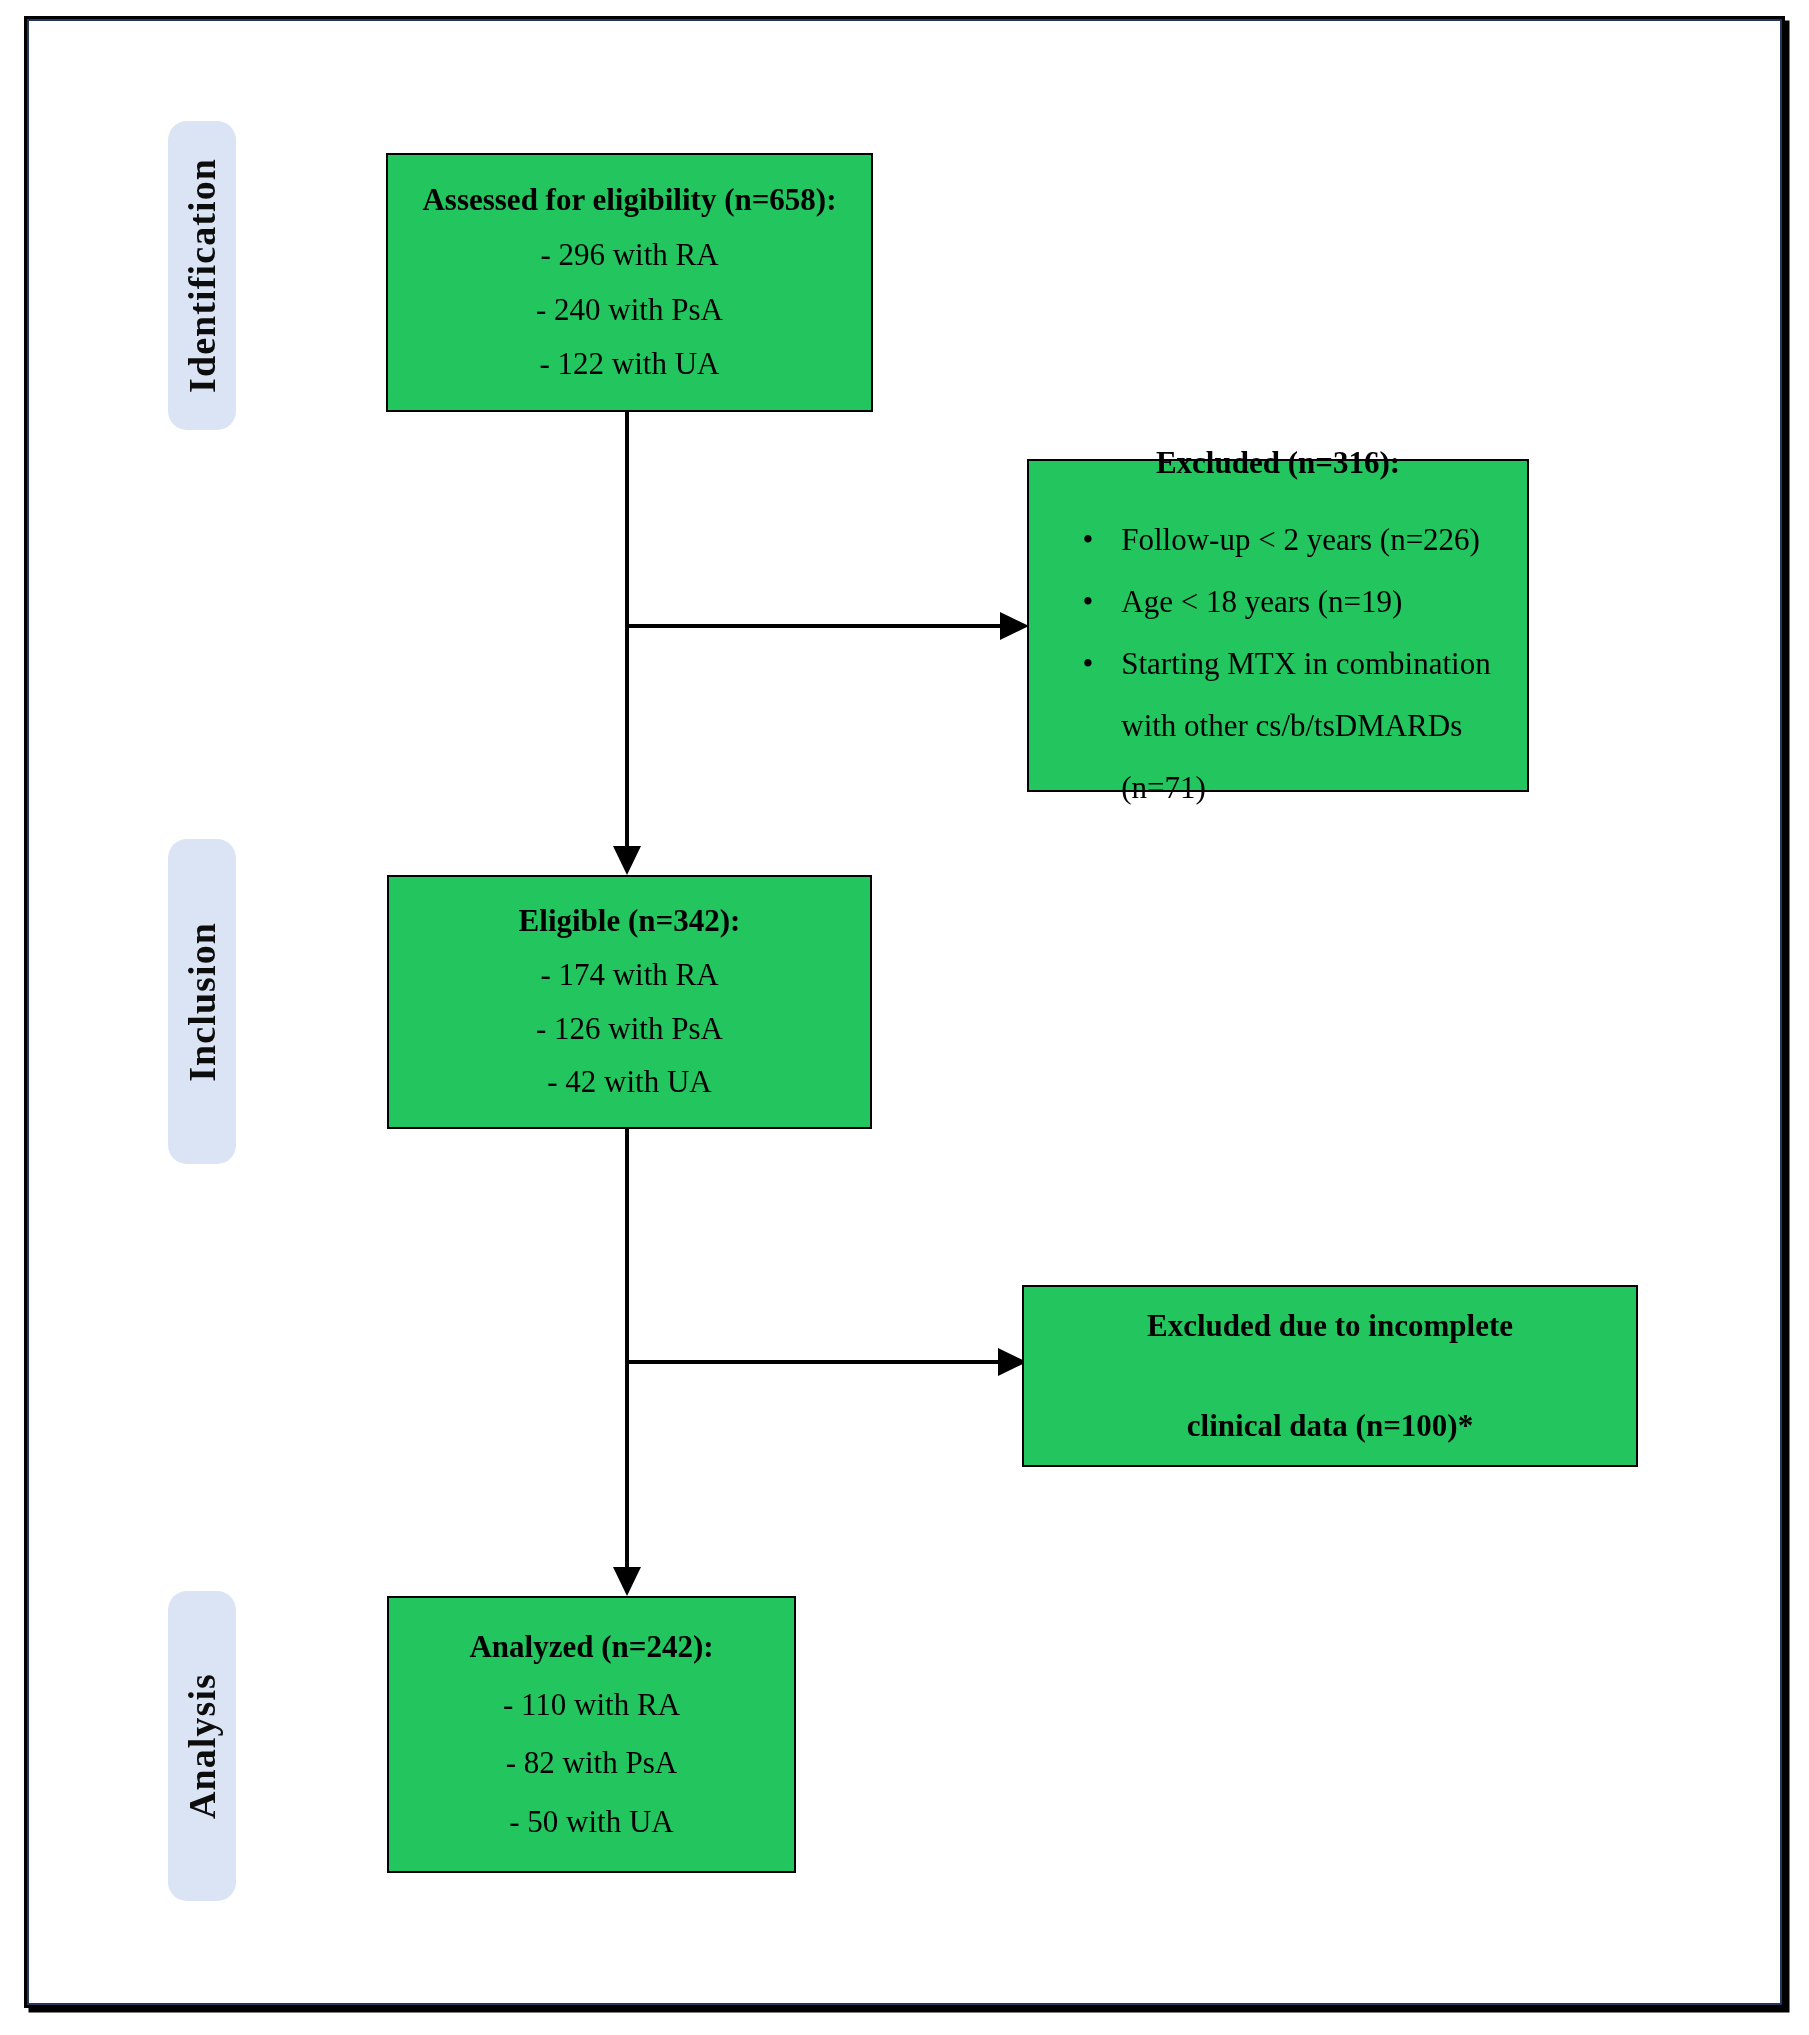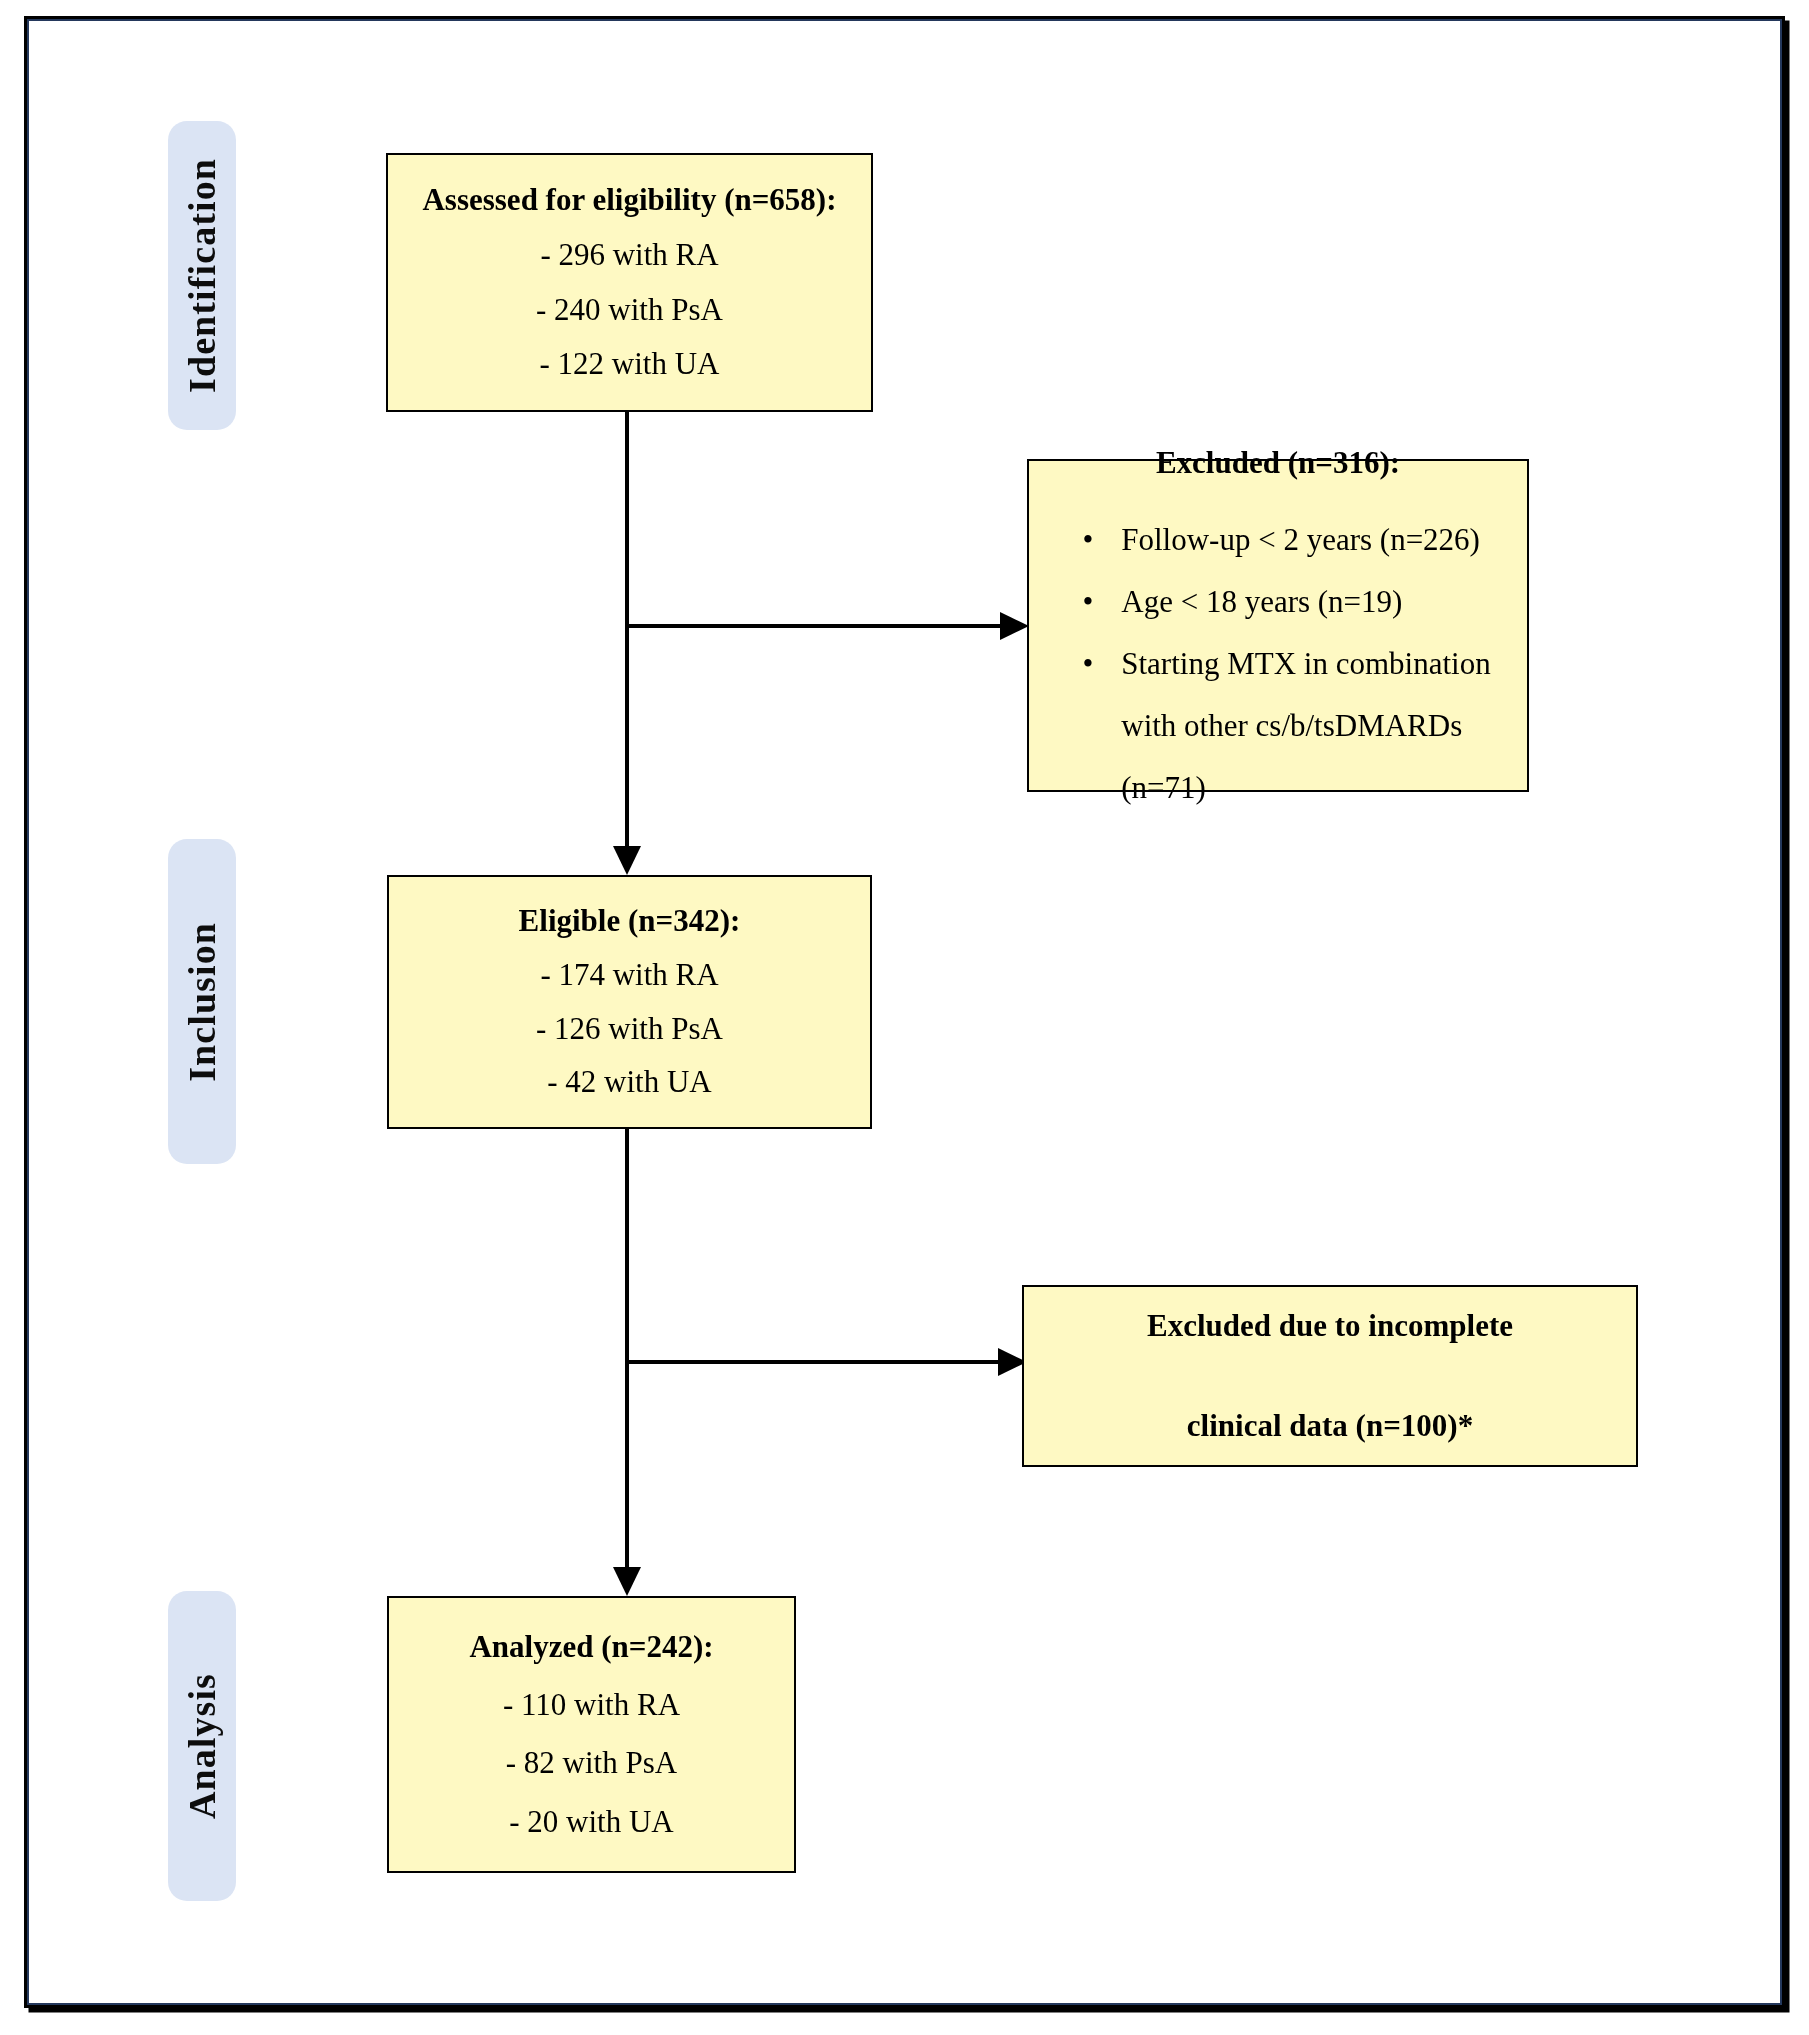--- a/index.html
+++ b/index.html
@@ -30,21 +30,21 @@
   .band-label{
     writing-mode:vertical-rl;transform:rotate(180deg);
     font-weight:bold;font-size:38px;letter-spacing:1.1px;color:#0d0d0d;
     white-space:nowrap;
   }
   .band-identification{top:121px;height:309px;}
   .band-inclusion{top:839px;height:325px;}
   .band-analysis{top:1591px;height:310px;}
   
   .fbox{
-    position:absolute;background:#fef9c3;border:2.8px solid #000;
+    position:absolute;background:#22c55e;border:2.8px solid #000;
     box-sizing:border-box;
     display:flex;flex-direction:column;align-items:center;justify-content:space-evenly;
     text-align:center;font-size:31px;line-height:1.25;
   }
   .fbox .title{font-weight:bold;font-size:31px;}
   .box-assessed{left:386px;top:153px;width:487px;height:259px;padding:10px 17px;}
   .box-eligible{left:387px;top:875px;width:485px;height:254px;padding:10px 15px;}
   .box-analyzed{left:387px;top:1596px;width:409px;height:277px;padding:10px 17px;}
   .box-excluded1{
     left:1027px;top:459px;width:502px;height:333px;
@@ -139,16 +139,16 @@
 
   <div class="fbox box-excluded2">
     <div>Excluded due to incomplete</div>
     <div>clinical data (n=100)*</div>
   </div>
 
   <div class="fbox box-analyzed">
     <div class="title">Analyzed (n=242):</div>
     <div class="item">- 110 with RA</div>
     <div class="item">- 82 with PsA</div>
-    <div class="item">- 20 with UA</div>
+    <div class="item">- 50 with UA</div>
   </div>
 </div>
 
 
 </body></html>

